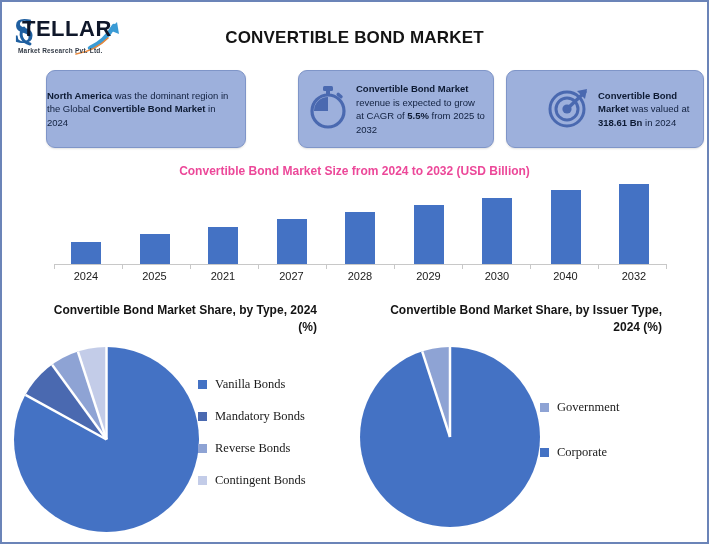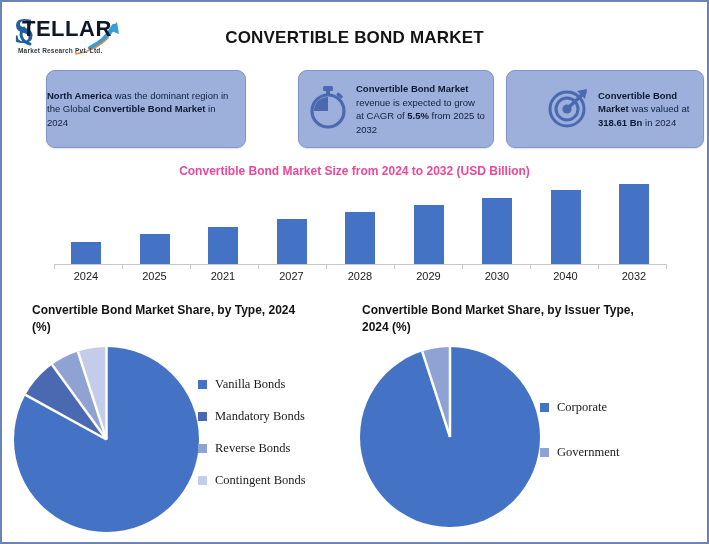--- a/index.html
+++ b/index.html
@@ -85,21 +85,21 @@
   #xlabels{
     position:absolute;left:52px;top:268px;width:612px;
     display:flex;justify-content:space-between;
   }
   .xlabel{width:64px;text-align:center;font-size:11px;color:#1a1a1a;
           font-family:Liberation Sans, sans-serif;}
 
   
   .pie-title{
     position:absolute;font-size:12px;font-weight:bold;color:#141414;
-    text-align:left;line-height:17px;
+    text-align:right;line-height:17px;
   }
   #pie-title-left{left:30px;top:300px;width:285px;}
   #pie-title-right{left:360px;top:300px;width:300px;}
 
   .pie{position:absolute;border-radius:50%;}
   #pie-left{left:12px;top:345px;width:185px;height:185px;}
   #pie-right{left:358px;top:345px;width:180px;height:180px;}
 
   .legend{position:absolute;}
   #legend-left{left:196px;top:366px;}
@@ -234,26 +234,26 @@
 
   <div class="pie-title" id="pie-title-right">Convertible Bond Market Share, by Issuer Type, 2024 (%)</div>
   <div class="pie" id="pie-right" style="background: conic-gradient(rgb(68, 114, 196) 0deg, rgb(68, 114, 196) 342deg, rgb(142, 163, 212) 342deg, rgb(142, 163, 212) 360deg);">
       <svg width="180" height="180" style="position: absolute; left: 0px; top: 0px;">
         <line x1="90" y1="90" x2="90" y2="0" stroke="#ffffff" stroke-width="2.5"></line>
         <line x1="90" y1="90" x2="62.18847050625472" y2="4.404913533436186" stroke="#ffffff" stroke-width="2.5"></line>
       </svg>
     </div>
   <div class="legend" id="legend-right">
       <div class="legend-item">
+        <span class="swatch" style="background: rgb(142, 163, 212);"></span>
+        <span class="legend-label">Government</span>
+      </div>
+      <div class="legend-item">
         <span class="swatch" style="background: rgb(68, 114, 196);"></span>
         <span class="legend-label">Corporate</span>
-      </div>
-      <div class="legend-item">
-        <span class="swatch" style="background: rgb(142, 163, 212);"></span>
-        <span class="legend-label">Government</span>
       </div>
     </div>
 
 <div class="tick" style="left: 52px;"></div>
     <div class="tick" style="left: 120px;"></div>
     <div class="tick" style="left: 188px;"></div>
     <div class="tick" style="left: 256px;"></div>
     <div class="tick" style="left: 324px;"></div>
     <div class="tick" style="left: 392px;"></div>
     <div class="tick" style="left: 460px;"></div>

